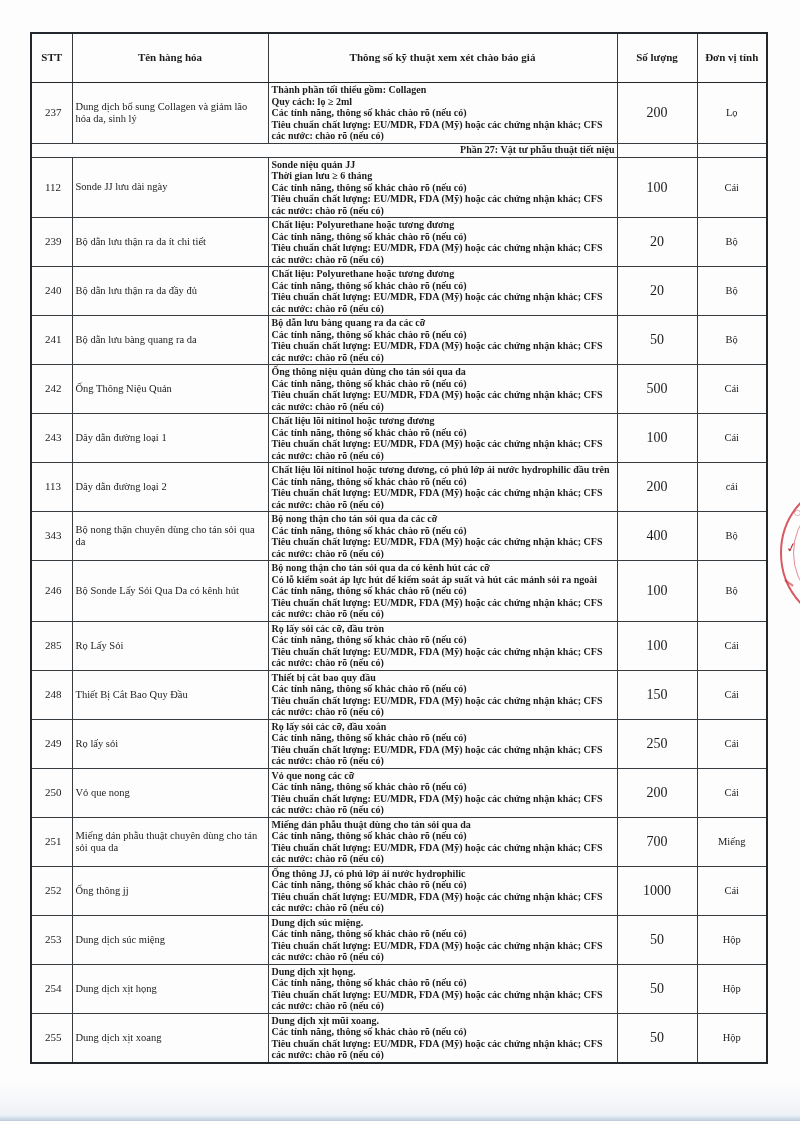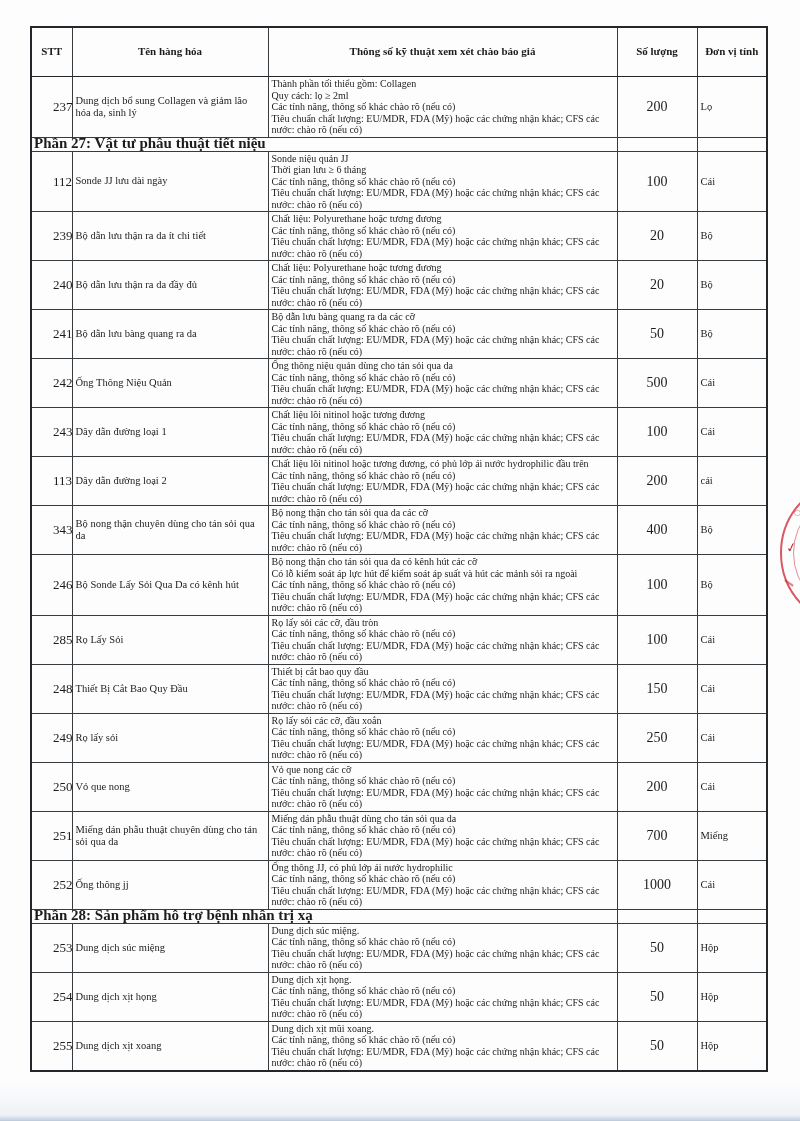--- a/index.html
+++ b/index.html
@@ -4,43 +4,43 @@
 <style>
   html,body{margin:0;padding:0;}
   body{
     width:800px;height:1121px;overflow:hidden;position:relative;
     background:#fdfdfe;
     font-family:"Liberation Serif","DejaVu Serif",serif;
     color:#1c1c1c;
   }
   .page{position:absolute;inset:0;overflow:hidden;}
   .items-table{
-    position:absolute;left:30px;top:26px;width:736px;
+    position:absolute;left:30px;top:32px;width:736px;
     border-collapse:collapse;table-layout:fixed;
     border:2px solid #23272b;
   }
   .items-table th,.items-table td{
     border:1px solid #363b40;
     padding:1px 3px;
     font-size:10px;line-height:11.5px;
     vertical-align:middle;
     overflow:hidden;
   }
   .items-table thead th{
     height:46px;text-align:center;font-weight:bold;font-size:11px;
     border-bottom:1px solid #23272b;
   }
-  td.stt-cell{text-align:left;padding-left:21px;font-size:13px;}
+  td.stt-cell{text-align:left;padding-left:13px;font-size:11px;}
   td.name-cell{text-align:left;font-size:10.5px;line-height:12px;}
   td.spec-cell{vertical-align:middle;padding:1px 3px;}
-  .spec-line{white-space:normal;}
+  .spec-line{white-space:normal;font-weight:bold;}
   td.qty-cell{text-align:center;font-size:14px;}
-  td.unit-cell{text-align:left;font-size:10.5px;}
+  td.unit-cell{text-align:center;font-size:10.5px;}
   tr.section-row td{height:13px;padding:0 2px;}
-  td.section-cell{font-weight:bold;font-size:15px;text-align:left;}
+  td.section-cell{font-weight:bold;font-size:10px;text-align:right;}
   
   .stamp{position:absolute;left:780px;top:478px;width:150px;height:150px;pointer-events:none;}
   .stamp .ring-outer{position:absolute;inset:0;border:2.5px solid rgba(206,48,58,.8);border-radius:50%;}
   .stamp .ring-inner{position:absolute;inset:13px;border:1.5px solid rgba(206,48,58,.55);border-radius:50%;}
   .stamp .mark-check{position:absolute;left:6px;top:62px;color:rgba(180,20,30,.9);font-size:13px;font-weight:bold;transform:rotate(-12deg);font-family:"DejaVu Sans",sans-serif;}
   .stamp .mark-dot{position:absolute;left:14px;top:30px;color:rgba(206,48,58,.8);font-size:8px;font-family:"DejaVu Sans",sans-serif;}
   .stamp .mark-dash{position:absolute;left:4px;top:104px;width:10px;height:2px;background:rgba(206,48,58,.6);transform:rotate(35deg);}
   
   .scan-shadow{position:absolute;left:0;right:0;top:1082px;height:33px;
     background:linear-gradient(180deg,rgba(186,198,214,0) 0%,rgba(186,198,214,.14) 70%,rgba(186,198,214,.22) 100%);}
@@ -247,25 +247,20 @@
           <td class="stt-cell">252</td>
           <td class="name-cell">Ống thông jj</td>
           <td class="spec-cell">
             <div class="spec-line">Ống thông JJ, có phủ lớp ái nước hydrophilic</div>
             <div class="spec-line">Các tính năng, thông số khác chào rõ (nếu có)</div>
             <div class="spec-line">Tiêu chuẩn chất lượng: EU/MDR, FDA (Mỹ) hoặc các chứng nhận khác; CFS các nước: chào rõ (nếu có)</div>
           </td>
           <td class="qty-cell">1000</td>
           <td class="unit-cell">Cái</td>
         </tr>
-        <tr class="section-row">
-          <td colspan="3" class="section-cell">Phần 28: Sản phẩm hỗ trợ bệnh nhân trị xạ</td>
-          <td></td>
-          <td></td>
-        </tr>
         <tr>
           <td class="stt-cell">253</td>
           <td class="name-cell">Dung dịch súc miệng</td>
           <td class="spec-cell">
             <div class="spec-line">Dung dịch súc miệng.</div>
             <div class="spec-line">Các tính năng, thông số khác chào rõ (nếu có)</div>
             <div class="spec-line">Tiêu chuẩn chất lượng: EU/MDR, FDA (Mỹ) hoặc các chứng nhận khác; CFS các nước: chào rõ (nếu có)</div>
           </td>
           <td class="qty-cell">50</td>
           <td class="unit-cell">Hộp</td>

